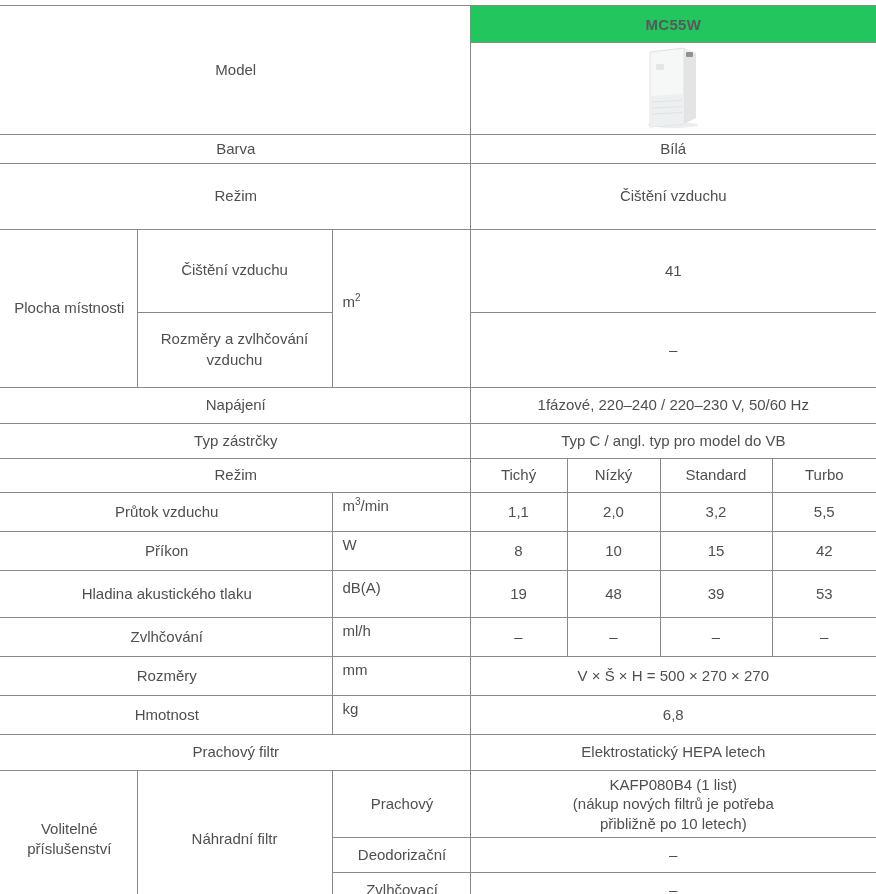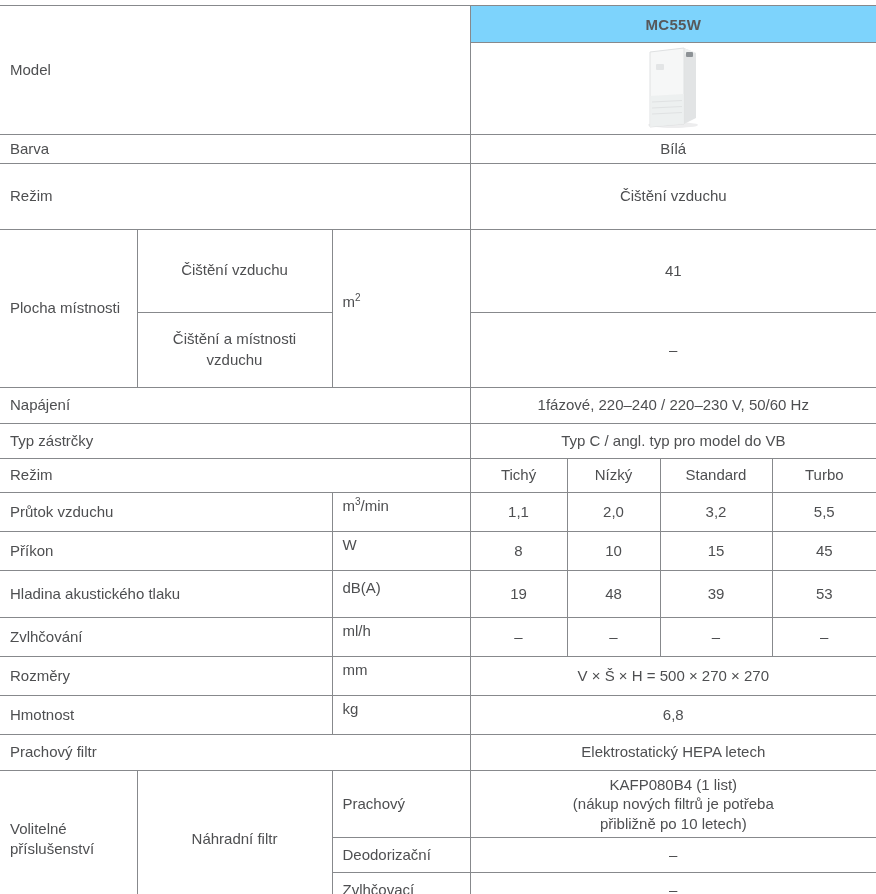--- a/index.html
+++ b/index.html
@@ -23,40 +23,40 @@
     color: #4e4f51;
   }
   table.spec td {
     border: 1px solid #87898c;
     vertical-align: middle;
     overflow: hidden;
   }
   table.spec td:first-child { border-left: none; }
   table.spec td:last-child  { border-right: none; }
   td.label {
-    text-align: left;
+    text-align: center;
     padding: 4px 8px 4px 10px;
     line-height: 1.3;
   }
   td.unit {
     text-align: left;
     padding: 4px 6px 17px 10px;
   }
   td.val {
     text-align: center;
     padding: 4px 24px;
     line-height: 1.3;
   }
   td.sublabel-center {
     text-align: center;
     padding: 4px 10px;
     line-height: 1.35;
   }
   td.header-cell {
-    background: #7dd3fc;
+    background: #22c55e;
     font-weight: bold;
     text-align: center;
     color: #57585a;
     letter-spacing: 0.3px;
   }
   td.img-cell { text-align: center; }
   sup.exp {
     font-size: 10px;
     vertical-align: super;
     line-height: 0;
@@ -110,21 +110,21 @@
       <td class="val" colspan="4">Čištění vzduchu</td>
     </tr>
 
     <tr style="height:83px">
       <td class="label" rowspan="2">Plocha místnosti</td>
       <td class="sublabel-center">Čištění vzduchu</td>
       <td class="unit" rowspan="2"><span>m</span><sup class="exp">2</sup></td>
       <td class="val" colspan="4">41</td>
     </tr>
     <tr style="height:75px">
-      <td class="sublabel-center">Čištění a místnosti vzduchu</td>
+      <td class="sublabel-center">Rozměry a zvlhčování vzduchu</td>
       <td class="val" colspan="4">–</td>
     </tr>
 
     <tr style="height:36px">
       <td class="label" colspan="3">Napájení</td>
       <td class="val" colspan="4">1fázové, 220–240 / 220–230 V, 50/60 Hz</td>
     </tr>
 
     <tr style="height:35px">
       <td class="label" colspan="3">Typ zástrčky</td>
@@ -147,21 +147,21 @@
       <td class="val">3,2</td>
       <td class="val">5,5</td>
     </tr>
 
     <tr style="height:33px">
       <td class="label" colspan="2">Příkon</td>
       <td class="unit">W</td>
       <td class="val">8</td>
       <td class="val">10</td>
       <td class="val">15</td>
-      <td class="val">45</td>
+      <td class="val">42</td>
     </tr>
 
     <tr style="height:47px">
       <td class="label" colspan="2">Hladina akustického tlaku</td>
       <td class="unit">dB(A)</td>
       <td class="val">19</td>
       <td class="val">48</td>
       <td class="val">39</td>
       <td class="val">53</td>
     </tr>

